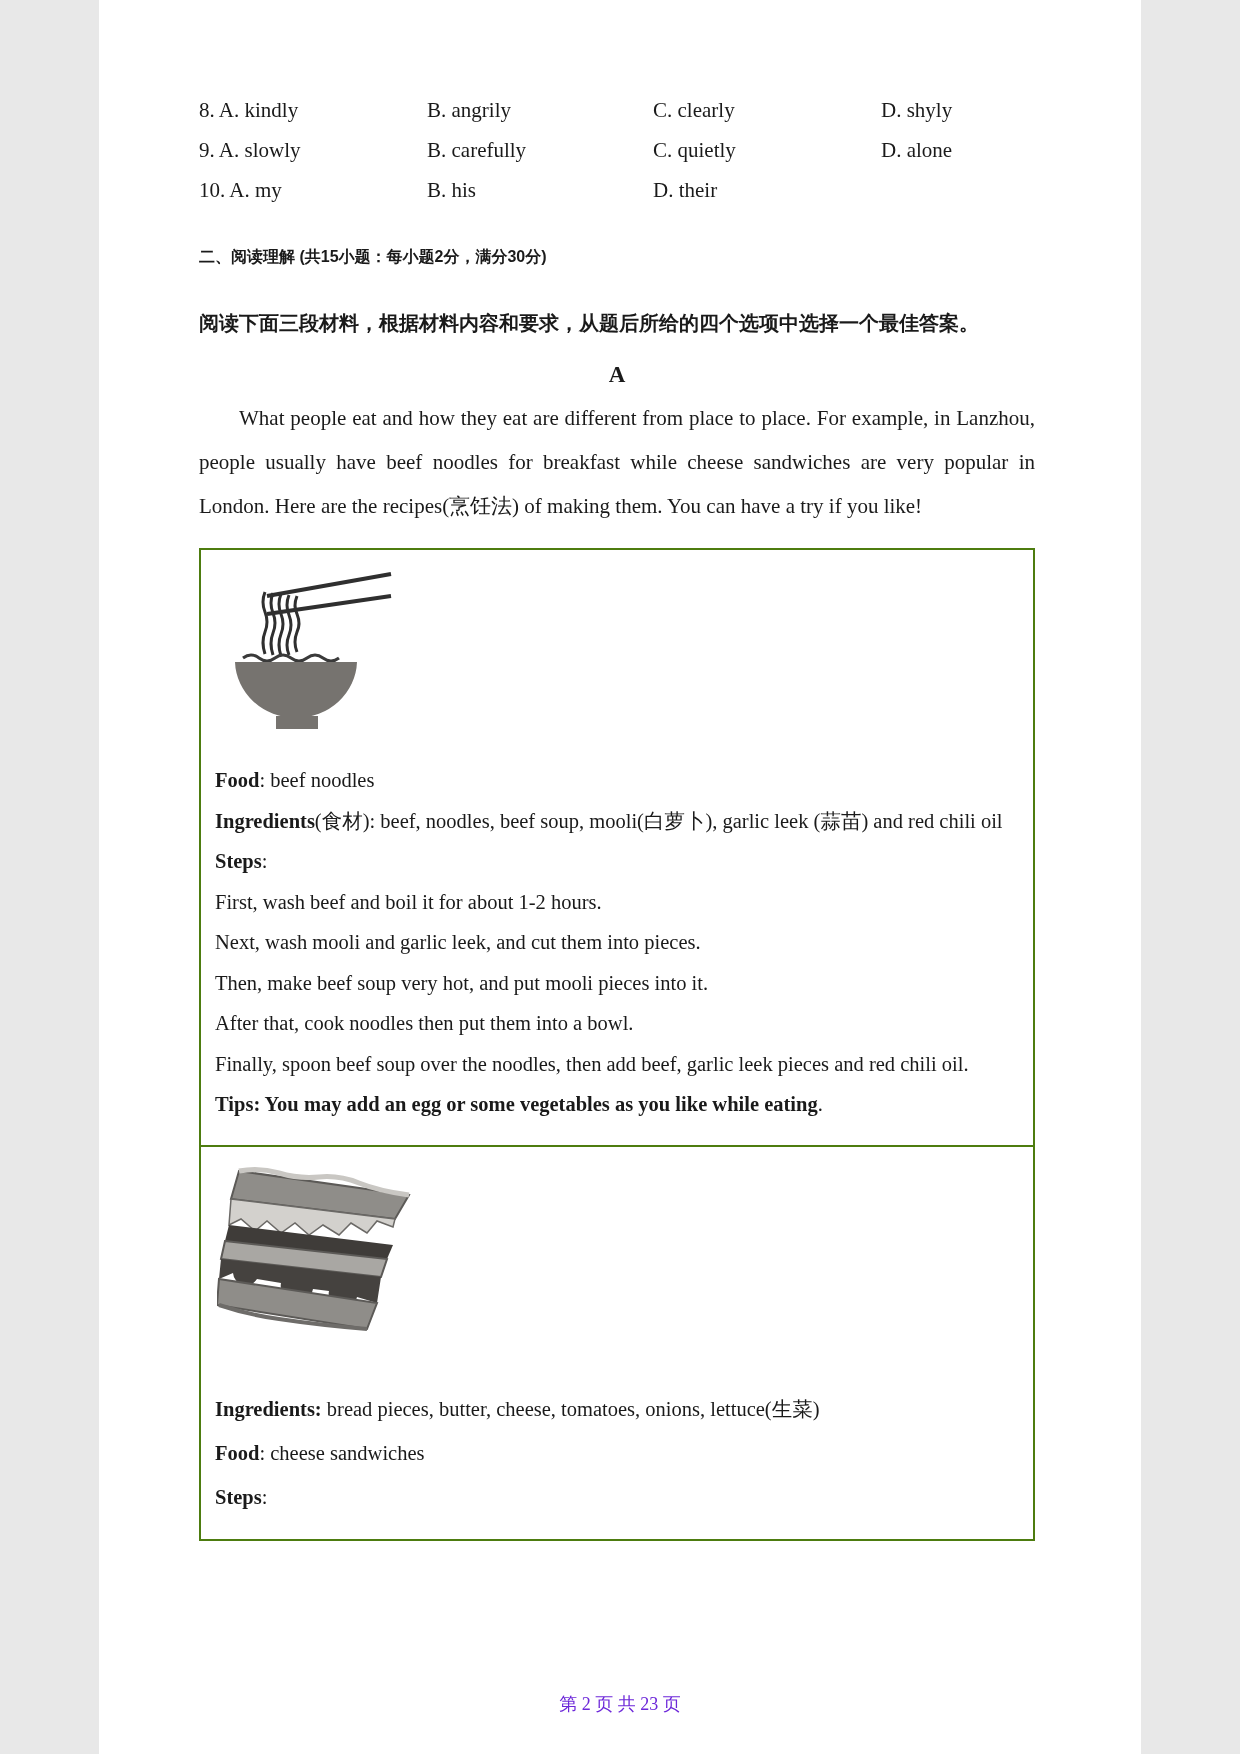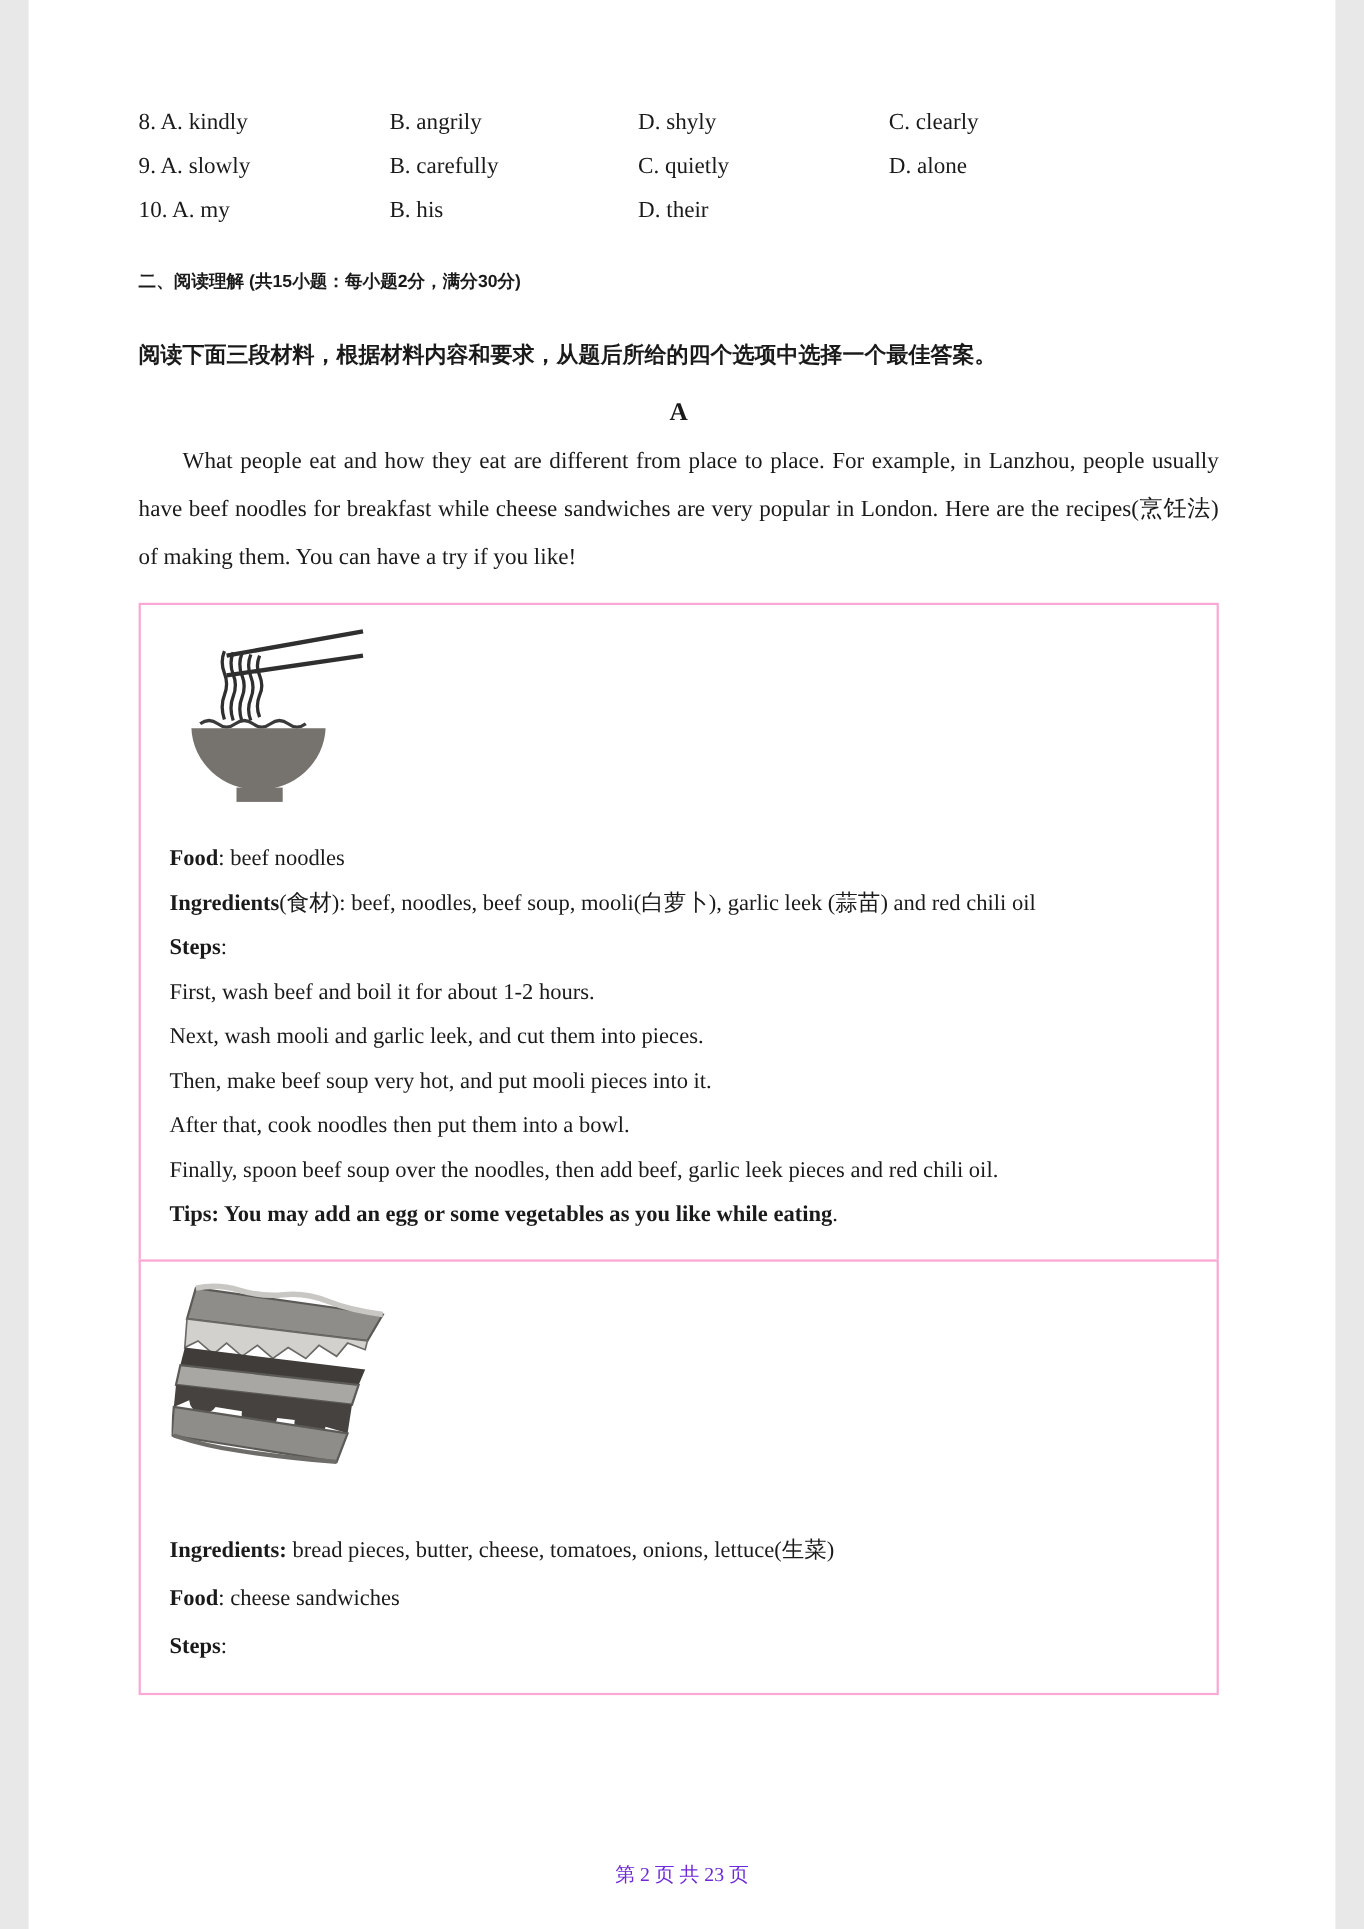--- a/index.html
+++ b/index.html
@@ -1,18 +1,18 @@
 <!DOCTYPE html>
 <html><head>
 <meta charset="utf-8">
 <style>
   html,body{margin:0;padding:0;background:#e8e8e8;}
   .page{
     position:relative;
-    width:1188px;height:1754px;
+    width:1042px;height:1754px;
     margin:0 auto;
     background:#ffffff;
     font-family:"Liberation Serif", serif;
     color:#1a1a1a;
     box-sizing:border-box;
     padding:90px 106px 0 100px;
     overflow:hidden;
   }
   
   .q-row{
@@ -46,23 +46,23 @@
   }
   .passage{
     margin-top:6px;
     font-size:21px;
     line-height:44px;
     text-align:justify;
     text-indent:40px;
   }
   
   .card{
-    border:2px solid #f9a8d4;
+    border:2px solid #4d7c0f;
     box-sizing:border-box;
-    padding:14px 16px 20px 26px;
+    padding:14px 16px 20px 14px;
     background:#fff;
   }
   .card-1{margin-top:20px;}
   .card-2{margin-top:-2px;}
   .card p{margin:0;font-size:20.5px;line-height:40.5px;}
   .card-2 p{line-height:44px;}
   .card .bold{font-weight:700;}
   .food-img{display:block;margin:2px 0 26px 6px;}
   .food-img-2{display:block;margin:2px 0 52px 2px;}
   .tips-line .bold{font-weight:700;}
@@ -77,22 +77,22 @@
   }
 </style>
 </head>
 <body>
 
 <div class="page">
 
   <div class="q-row">
     <span>8. A. kindly</span>
     <span>B. angrily</span>
+    <span>C. clearly</span>
     <span>D. shyly</span>
-    <span>C. clearly</span>
   </div>
   <div class="q-row">
     <span>9. A. slowly</span>
     <span>B. carefully</span>
     <span>C. quietly</span>
     <span>D. alone</span>
   </div>
   <div class="q-row">
     <span>10. A. my</span>
     <span>B. his</span>

